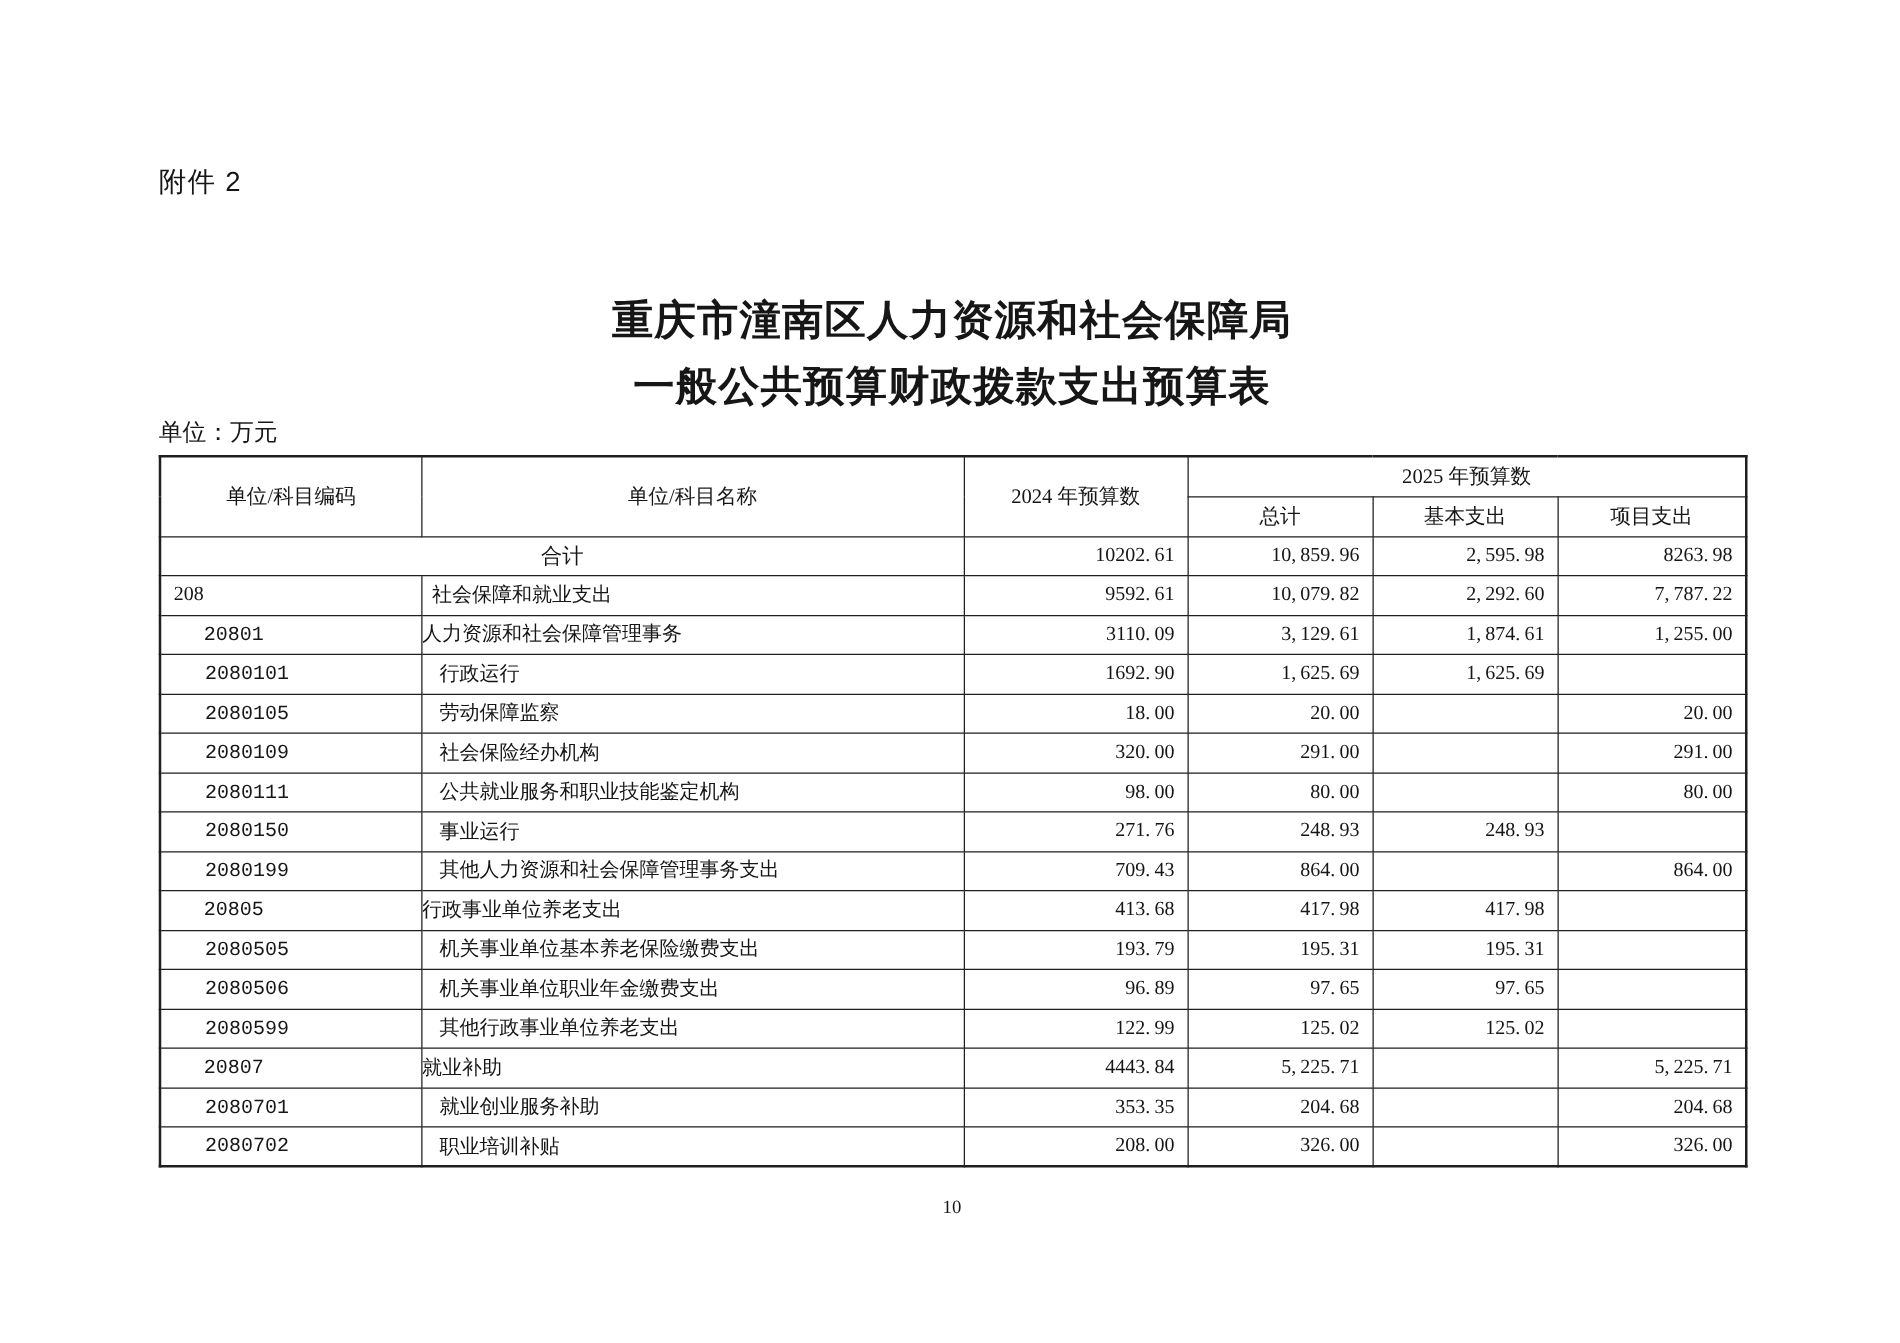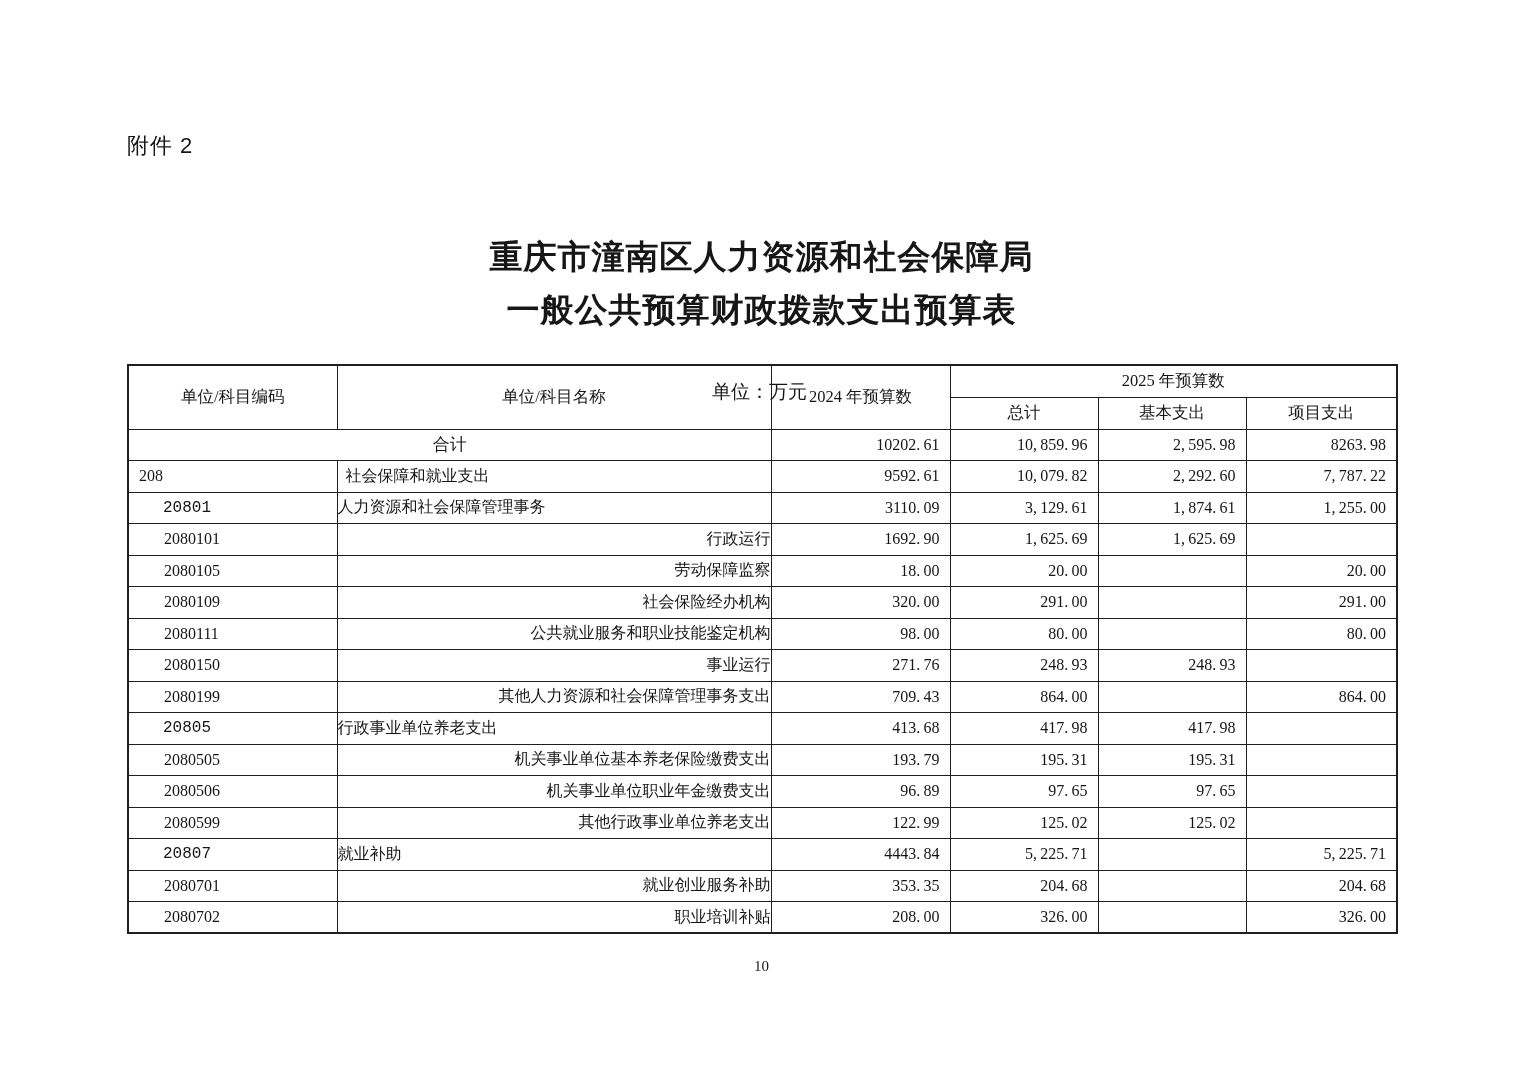--- a/index.html
+++ b/index.html
@@ -38,24 +38,23 @@
     font-weight:bold;
     font-size:33px;
     line-height:53px;
     letter-spacing:1px;
     color:var(--ink);
   }
   .unit-note{
     position:absolute;
     left:127px; top:333px;
     width:1265px;
-    text-align:center;
+    text-align:left;
     font-size:19px;
     color:var(--ink);
-    margin-top:46px;
   }
   table.budget{
     position:absolute;
     left:127px; top:364px;
     width:1269px;
     border-collapse:collapse;
     table-layout:fixed;
     border:2px solid var(--border);
     font-size:16px;
     color:var(--ink);
@@ -71,24 +70,24 @@
     font-size:16.5px;
     text-align:center;
     height:32px;
   }
   table.budget tbody tr{height:31.5px;}
   td.c-code{text-align:left;}
   td.c-name{text-align:left;margin-left:13px;}
   td.num{text-align:right;padding-right:10px;}
   td.code-l1{padding-left:10px;margin-top:36px;}
   td.code-l2{padding-left:34px;font-family:Liberation Mono, monospace;}
-  td.code-l3{padding-left:35px;}
+  td.code-l3{padding-left:35px;font-family:Liberation Mono, monospace;}
   td.name-l1{padding-left:8px;}
   td.name-l2{}
-  td.name-l3{padding-left:31px;text-align:right;}
+  td.name-l3{padding-left:14px;}
   td.merged-total{text-align:center;font-size:17px;}
   .page-number{
     position:absolute;
     left:127px; top:958px;
     width:1269px;
     text-align:center;
     font-size:15px;
     color:var(--ink);
   }
 </style>

